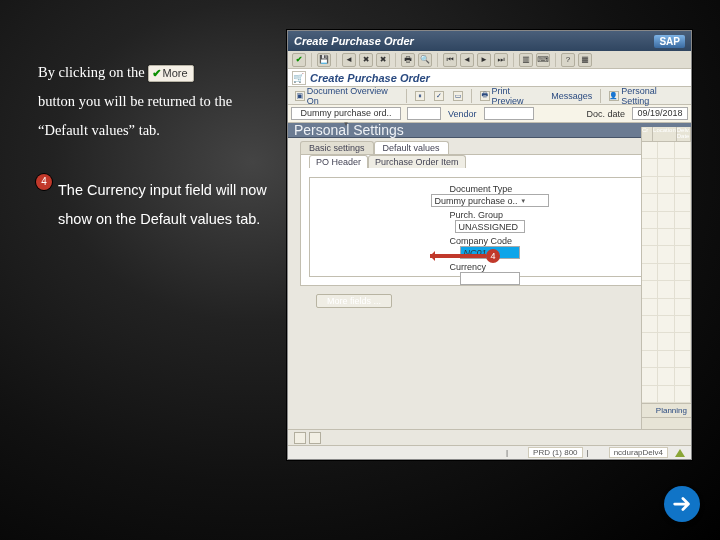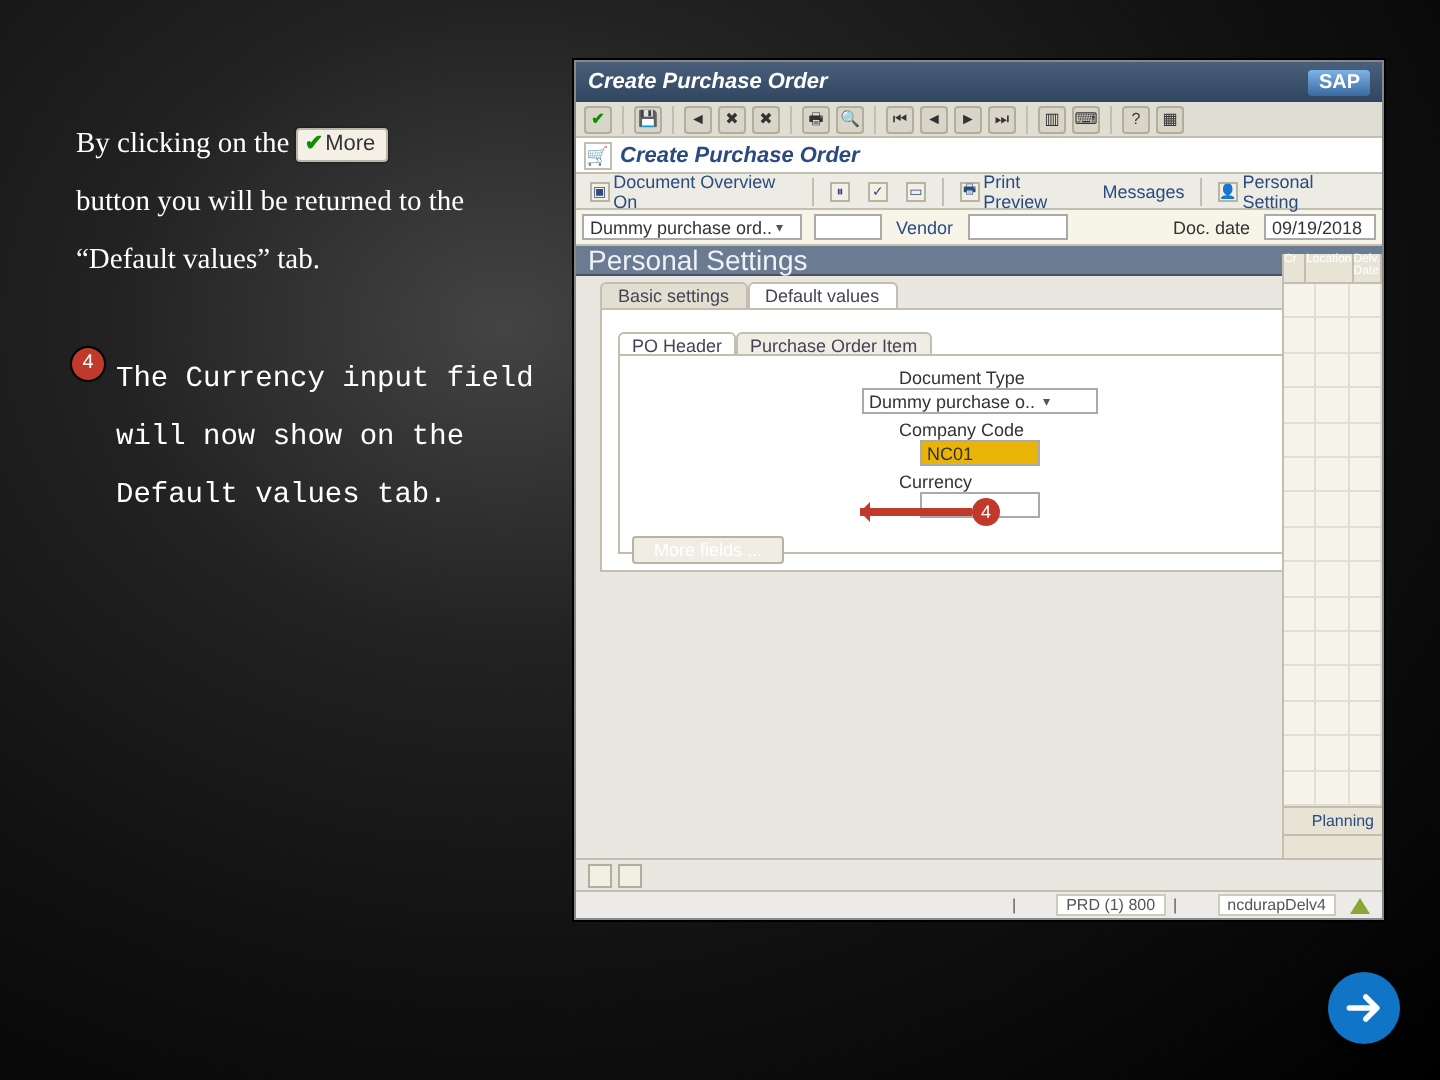--- a/index.html
+++ b/index.html
@@ -46,21 +46,21 @@
     font-size: 10px;
     text-align: center;
     line-height: 16px;
     box-shadow: 0 0 0 1px #000;
   }
   .para2 {
     position: absolute;
     left: 58px;
     top: 176px;
     width: 220px;
-    font-family: Liberation Mono, monospace;
+    font-family: Liberation Sans, sans-serif;
     font-size: 14.5px;
     line-height: 2.0;
     color: #fff;
   }
 
   .sap-frame {
     position: absolute;
     left: 287px;
     top: 30px;
     width: 405px;
@@ -123,38 +123,38 @@
     display:flex;align-items:center;gap:3px;padding:0 4px;font-size:9px;color:#2a4a80;
   }
   .tb-btn { display:flex;align-items:center;gap:2px;padding:0 3px;height:14px;border-radius:2px; }
   .tb-btn .ico{width:10px;height:10px;border:1px solid #b8b4a2;background:#f2efe4;font-size:7px;display:flex;align-items:center;justify-content:center;}
 
   .hdr-row {
     height:18px; background:#f7f4e8;border-bottom:1px solid #c2beb0;
     display:flex;align-items:center;font-size:9px;color:#333;
   }
   .hdr-field { padding:0 4px; white-space:nowrap; overflow:hidden; }
-  .hdr-combo { background:#fff;border:1px solid #aaa;height:13px;padding:0 3px;margin:0 3px;display:flex;align-items:center;gap:2px;font-size:9px;}
+  .hdr-combo { background:#fff;border:1px solid #aaa;height:13px;padding:0 3px;margin:0 3px;display:flex;align-items:center;gap:2px;font-size:9px;flex-direction:column;}
   .hdr-combo .dd{font-size:7px;color:#555;}
 
   .ps-bar { height:15px;background:#6b7b92;color:#eef1f5;font-size:14px;padding:0 6px;display:flex;align-items:center;border-bottom:1px solid #475468;}
 
   .inner-tabs { height:16px;background:#e9e7df;display:flex;align-items:flex-end;gap:0;padding:0 12px;}
   .itab { font-size:9px;color:#445;background:#e2dfd2;border:1px solid #c2beb0;border-bottom:none;padding:1px 8px;border-radius:3px 3px 0 0; }
   .itab.active { background:#fff; }
   .tab-body { background:#fff;border:1px solid #c2beb0;margin:0 12px 0 12px;height:132px;position:relative;}
-  .po-tabs { position:absolute; top:11px; left:8px; display:flex; gap:0; }
+  .po-tabs { position:absolute; top:0; left:8px; display:flex; gap:0; }
   .potab { font-size:9px;color:#445;background:#efede4;border:1px solid #c2beb0;border-bottom:none;padding:1px 6px;border-radius:3px 3px 0 0; }
   .potab.active{background:#fff;}
   .po-body { position:absolute;top:22px;left:8px;right:8px;bottom:8px;border:1px solid #c2beb0;background:#fff; padding:6px 6px; }
   .frow { display:flex;align-items:center;font-size:9px;color:#333;margin-bottom:3px;flex-direction:column; }
   .flabel { width:80px; }
   .finput { background:#fff;border:1px solid #aaa;height:13px;padding:0 3px;min-width:60px;display:flex;align-items:center;font-size:9px; }
   .finput.dd::after{content:"▾";font-size:7px;color:#555;margin-left:4px;}
-  .finput.sel { background:#eab308; }
+  .finput.sel { background:#0ea5e9;font-style:italic; }
   .more-btn { margin-top:6px; display:inline-block;background:#efede4;border:1px solid #b8b4a2;padding:1px 10px;font-size:9px;border-radius:2px; }
   .callout4 { position:absolute; left:176px; top:71px; width:14px;height:14px;background:#c1392b;border-radius:50%;color:#fff;font-size:9px;display:flex;align-items:center;justify-content:center; }
   .arrow4 { position:absolute; left:120px; top:76px; width:56px;height:4px;background:#c1392b; }
   .arrow4::before{content:"";position:absolute;left:-5px;top:-3px;border:5px solid transparent;border-right-color:#c1392b;}
 
   .spreadsheet {
     position:absolute; right:0; top:96px; bottom:30px; width:50px; background:#f5f3ea;border-left:1px solid #c2beb0;
     display:flex;flex-direction:column;
   }
   .sp-head{height:15px;background:#e7e4d6;border-bottom:1px solid #c2beb0;display:flex;}
@@ -280,20 +280,26 @@
   <div class="tab-body">
     <div class="po-tabs">
       <div class="potab active">PO Header</div>
       <div class="potab">Purchase Order Item</div>
     </div>
     <div class="po-body">
       <div class="frow">
           <span class="flabel">Document Type</span>
           <span class="finput dd" style="width:118px">
             <span>Dummy purchase o..</span>
+          </span>
+        </div>
+      <div class="frow">
+          <span class="flabel">Purch. Group</span>
+          <span class="finput" style="width:70px">
+            <span>UNASSIGNED</span>
           </span>
         </div>
       <div class="frow">
           <span class="flabel">Company Code</span>
           <span class="finput sel" style="width:40px">
             <span>NC01</span>
           </span>
         </div>
       <div class="frow">
           <span class="flabel">Currency</span>

